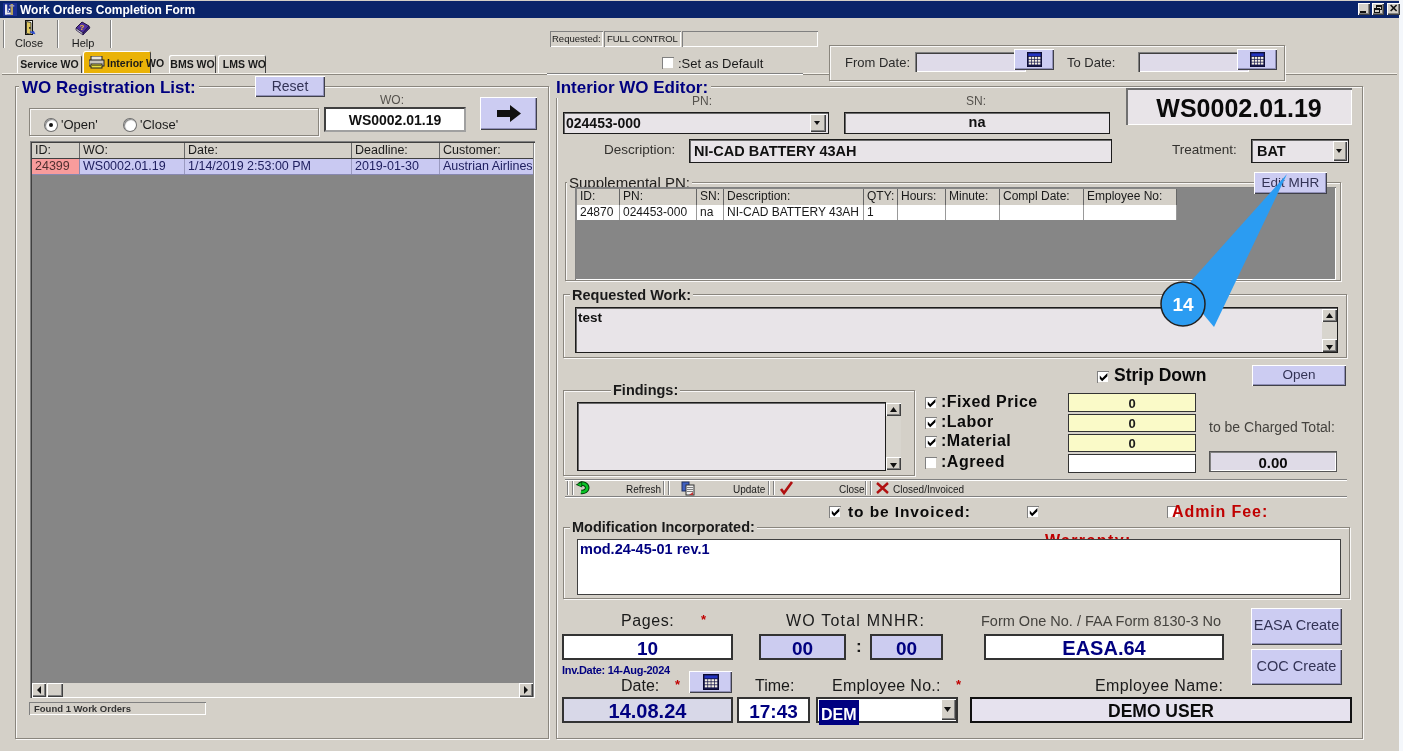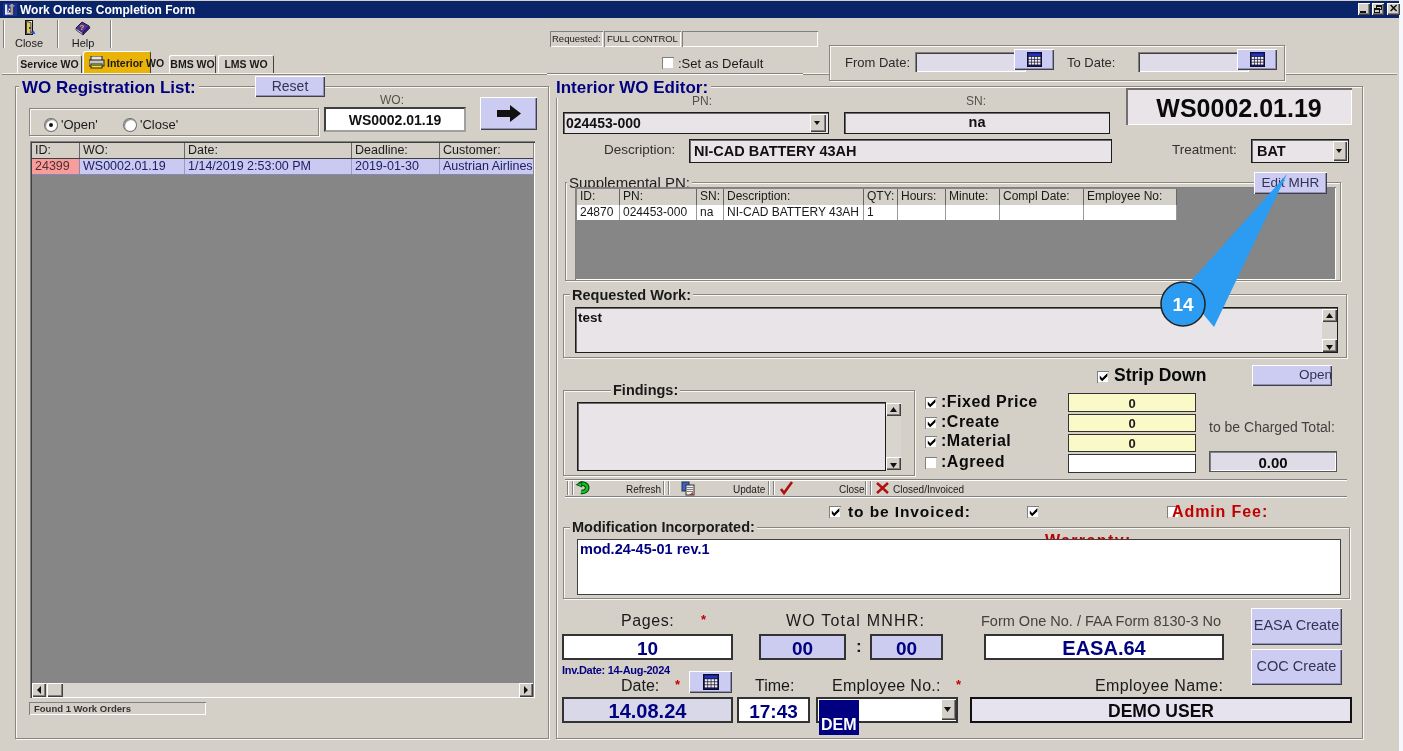--- a/index.html
+++ b/index.html
@@ -73,21 +73,21 @@
 <div class="abs" style="left:83px;top:51px;width:68px;height:23px;background:#eab308;box-shadow:inset 1px 1px 0 #fff, inset -1px 0 0 #404040;border-radius:2px 2px 0 0;font-size:11.5px;font-weight:bold;">
   <svg class="abs" style="left:6px;top:5px" width="16" height="13" viewBox="0 0 16 13">
       <rect x="2" y="0" width="11" height="5" fill="#e8e4dc" stroke="#222" stroke-width="1"></rect>
       <rect x="0" y="4" width="15" height="6" fill="#c8c4bc" stroke="#222" stroke-width="1"></rect>
       <rect x="2" y="8" width="11" height="4" fill="#e8e040" stroke="#222" stroke-width="1"></rect>
       <rect x="3" y="9" width="9" height="1" fill="#807820"></rect>
     </svg>
   <span class="abs" style="left:24px;top:6px;font-size:10.5px;white-space:nowrap;">Interior WO</span>
 </div>
 <div class="abs" style="left:169px;top:55px;width:47px;height:19px;background:#d4d0c8;box-shadow:inset 1px 1px 0 #fff, inset -1px 0 0 #404040;border-radius:2px 2px 0 0;font-size:10.5px;font-weight:bold;text-align:center;line-height:19px;">BMS WO</div>
-<div class="abs" style="left:218px;top:55px;width:56px;height:19px;background:#d4d0c8;box-shadow:inset 1px 1px 0 #fff, inset -1px 0 0 #404040;border-radius:2px 2px 0 0;font-size:10.5px;font-weight:bold;text-align:center;line-height:19px;">LMS WO</div>
+<div class="abs" style="left:218px;top:55px;width:48px;height:19px;background:#d4d0c8;box-shadow:inset 1px 1px 0 #fff, inset -1px 0 0 #404040;border-radius:2px 2px 0 0;font-size:10.5px;font-weight:bold;text-align:right;line-height:19px;">LMS WO</div>
 
 <div class="abs" style="left:2px;top:72.5px;width:1395px;height:1px;background:#f5f2ec;"></div>
 <div class="abs" style="left:2px;top:74px;width:1395px;height:1px;background:#8c8880;"></div>
 
 <div class="chk" style="left:662px;top:57px;"></div>
 <span class="abs" style="left:678px;top:56px;font-size:13px;">:Set as Default</span>
 <div class="abs" style="left:547px;top:73px;width:256px;height:1px;background:#808080;box-shadow:0 1px 0 #fff;"></div>
 
 <div class="abs etch" style="left:829px;top:45px;width:456px;height:36px;background:#d4d0c8;"></div>
 <span class="abs lbl" style="left:845px;top:55px;font-size:13px;">From Date:</span>
@@ -240,21 +240,21 @@
 <div class="abs raised" style="left:1322px;top:339px;width:15px;height:13px;background:#d4d0c8;"><svg width="15" height="13">
       <path d="M4 5 L11 5 L7.5 10 Z" fill="#111"></path>
     </svg></div>
 
 <div class="chk" style="left:1097px;top:371px;">
     <svg width="11" height="11" viewBox="0 0 11 11" style="display:block;margin:0 auto;">
       <path d="M1.8 4.6 L4.2 7.2 L9.4 1.9 L9.4 5.2 L4.2 10.2 L1.8 7.7 Z" fill="#000"></path>
     </svg>
   </div>
 <span class="abs" style="left:1114px;top:365px;font-size:17.5px;font-weight:bold;color:#0a0a0a;">Strip Down</span>
-<div class="abs btn" style="left:1252px;top:365px;width:80px;height:21px;font-size:13.5px;line-height:20px;color:#333355;text-align:right;">Open</div>
+<div class="abs btn" style="left:1252px;top:365px;width:94px;height:21px;font-size:13.5px;line-height:20px;color:#333355;">Open</div>
 
 <div class="abs etch" style="left:563px;top:390px;width:352px;height:86px;"></div>
 <span class="abs" style="left:569px;top:382px;background:#d4d0c8;padding:0 2px;font-size:14.5px;font-weight:bold;margin-left:42px;">Findings:</span>
 <div class="abs fld" style="left:577px;top:402px;width:309px;height:69px;"></div>
 <div class="abs" style="left:886px;top:403px;width:15px;height:67px;background:#d8d5ce;"></div>
 <div class="abs raised" style="left:886px;top:403px;width:15px;height:13px;background:#d4d0c8;"><svg width="15" height="13">
       <path d="M7.5 3 L11 8 L4 8 Z" fill="#111"></path>
     </svg></div>
 <div class="abs raised" style="left:886px;top:457px;width:15px;height:13px;background:#d4d0c8;"><svg width="15" height="13">
       <path d="M4 5 L11 5 L7.5 10 Z" fill="#111"></path>
@@ -264,21 +264,21 @@
     <svg width="11" height="11" viewBox="0 0 11 11" style="display:block;margin:0 auto;">
       <path d="M1.8 4.6 L4.2 7.2 L9.4 1.9 L9.4 5.2 L4.2 10.2 L1.8 7.7 Z" fill="#000"></path>
     </svg>
   </div>
 <span class="abs" style="left:941px;top:393px;font-size:16px;font-weight:bold;color:#0a0a0a;letter-spacing:0.5px;">:Fixed Price</span>
 <div class="chk" style="left:925px;top:417px;">
     <svg width="11" height="11" viewBox="0 0 11 11" style="display:block;margin:0 auto;">
       <path d="M1.8 4.6 L4.2 7.2 L9.4 1.9 L9.4 5.2 L4.2 10.2 L1.8 7.7 Z" fill="#000"></path>
     </svg>
   </div>
-<span class="abs" style="left:941px;top:413px;font-size:16px;font-weight:bold;color:#0a0a0a;letter-spacing:0.5px;">:Create</span>
+<span class="abs" style="left:941px;top:413px;font-size:16px;font-weight:bold;color:#0a0a0a;letter-spacing:0.5px;">:Labor</span>
 <div class="chk" style="left:925px;top:436px;">
     <svg width="11" height="11" viewBox="0 0 11 11" style="display:block;margin:0 auto;">
       <path d="M1.8 4.6 L4.2 7.2 L9.4 1.9 L9.4 5.2 L4.2 10.2 L1.8 7.7 Z" fill="#000"></path>
     </svg>
   </div>
 <span class="abs" style="left:941px;top:432px;font-size:16px;font-weight:bold;color:#0a0a0a;letter-spacing:0.5px;">:Material</span>
 <div class="chk" style="left:925px;top:457px;"></div>
 <span class="abs" style="left:941px;top:453px;font-size:16px;font-weight:bold;color:#0a0a0a;letter-spacing:0.5px;">:Agreed</span>
 
 <div class="abs" style="left:1068px;top:393px;width:128px;height:19px;background:#fafac8;border:1px solid #333;"></div>
@@ -389,21 +389,21 @@
 <span class="abs" style="left:755px;top:677px;font-size:16px;">Time:</span>
 <span class="abs" style="left:832px;top:677px;font-size:16px;letter-spacing:0.3px;">Employee No.:</span>
 <span class="abs red" style="left:956px;top:677px;font-size:13px;font-weight:bold;">*</span>
 <span class="abs" style="left:1095px;top:677px;font-size:16px;letter-spacing:0.4px;">Employee Name:</span>
 
 <div class="abs" style="left:562px;top:697px;width:171px;height:26px;background:#d8d8e8;border:2px solid #333;"></div>
 <span class="abs ctr nv" style="left:562px;top:700px;width:171px;font-size:20px;">14.08.24</span>
 <div class="abs" style="left:737px;top:697px;width:73px;height:26px;background:#ffffff;border:2px solid #333;"></div>
 <span class="abs ctr nv" style="left:737px;top:701px;width:73px;font-size:19px;">17:43</span>
 <div class="abs" style="left:816px;top:697px;width:142px;height:26px;background:#ffffff;border:2px solid #333;"></div>
-<span class="abs" style="left:819px;top:700px;font-size:16px;font-weight:bold;color:#fff;background:#000080;padding:16px 2px 1px 2px;">DEM</span>
+<span class="abs" style="left:819px;top:700px;font-size:16px;font-weight:bold;color:#fff;background:#000080;padding:6px 2px 1px 2px;">DEM</span>
 <div class="abs raised" style="left:941px;top:699px;width:15px;height:21px;background:#d4d0c8;"><svg width="13" height="19">
       <path d="M3 8 L10 8 L6.5 13 Z" fill="#111"></path>
     </svg></div>
 <div class="abs" style="left:970px;top:697px;width:382px;height:26px;background:#e6e2ee;border:2px solid #111;"></div>
 <span class="abs ctr" style="left:970px;top:701px;width:382px;font-size:17.5px;font-weight:bold;color:#0a0a0a;">DEMO USER</span>
 
 <svg class="abs" style="left:1140px;top:160px;" width="220" height="200" viewBox="0 0 220 200">
   <polygon points="147,14 43,130 74,167" fill="#2b9cf2"></polygon>
   <circle cx="43" cy="144" r="22" fill="#2b9cf2" stroke="#222" stroke-width="1.5"></circle>
   <text x="43" y="151" font-size="19" font-weight="bold" fill="#ffffff" text-anchor="middle" font-family="Liberation Sans">14</text>

